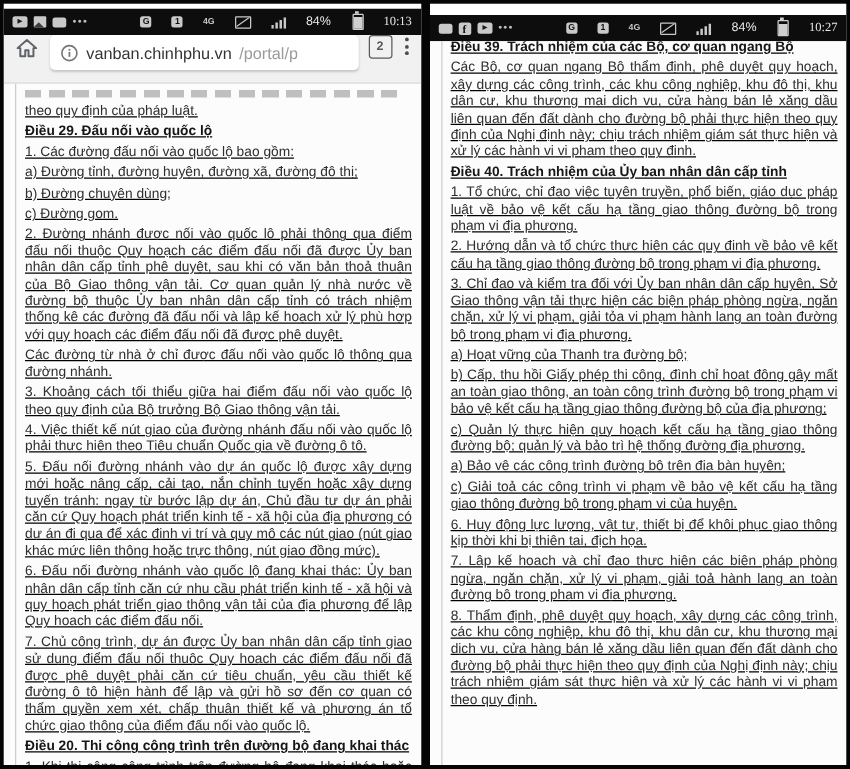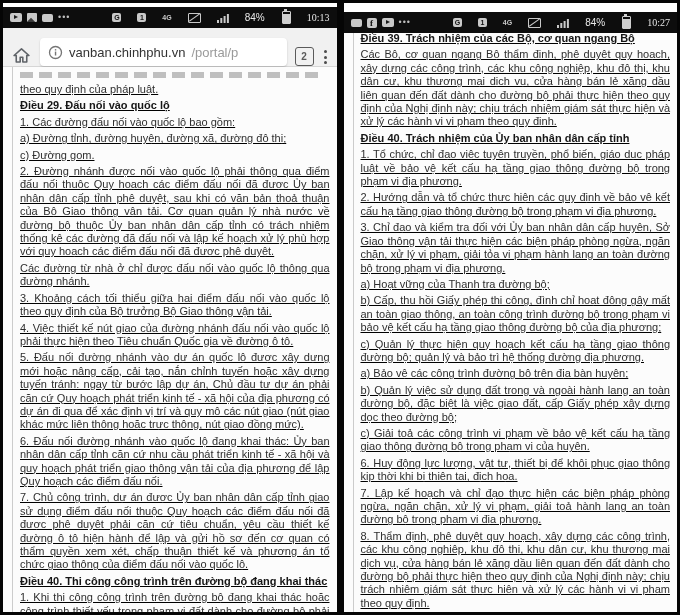--- a/index.html
+++ b/index.html
@@ -38,21 +38,21 @@
   .ic-volte::before{content:"4G";}
   .ic-cast{width:11px;height:8px;border:1px solid #c9c9c9;border-radius:1px;position:relative;overflow:hidden;}
   .ic-cast::before{content:"";position:absolute;width:13px;height:1px;background:#c9c9c9;
                    transform:rotate(-35deg);top:3px;left:-1px;}
   .ic-batt{width:7px;height:11px;border:1px solid #cfcfcf;border-radius:1px;position:relative;
            background:linear-gradient(to top,#cfcfcf 82%,transparent 82%);margin-left:1px;}
   .ic-batt::before{content:"";position:absolute;top:-3px;left:1px;width:3px;height:2px;background:#cfcfcf;}
 
   
   .toolbar{flex:none;height:38px;background:#f1f1f1;border-bottom:1px solid #d6d6d6;
-           display:flex;align-items:flex-end;padding:0 8px;gap:8px;}
+           display:flex;align-items:flex-start;padding:0 8px;gap:8px;}
   .urlpill{flex:1;min-width:0;height:28px;background:#fff;border-radius:4px;
            box-shadow:0 1px 2px rgba(0,0,0,.18);display:flex;align-items:center;
            padding:0 8px;gap:6px;overflow:hidden;white-space:nowrap;}
   .url-host{color:#333;font-size:13px;}
   .url-path{color:#9a9a9a;font-size:13px;overflow:hidden;}
   .tabbtn{flex:none;width:17px;height:17px;border:1.7px solid #5a5a5a;border-radius:3px;
           color:#5a5a5a;font-size:10px;font-weight:bold;display:flex;align-items:center;justify-content:center;}
   .kebab{flex:none;display:flex;flex-direction:column;gap:2.5px;padding:2px;}
   .kebab i{width:3px;height:3px;border-radius:50%;background:#4c4c4c;}
 
@@ -116,29 +116,30 @@
     </div>
 
     <div class="doc">
       <div class="edge"></div>
       <div class="blurline"></div>
       <div>
           <p class="para">theo quy định của pháp luật.</p>
           <p class="para heading">Điều 29. Đấu nối vào quốc lộ</p>
           <p class="para">1. Các đường đấu nối vào quốc lộ bao gồm:</p>
           <p class="para">a) Đường tỉnh, đường huyện, đường xã, đường đô thị;</p>
+          <p class="para">b) Đường chuyên dùng;</p>
           <p class="para">c) Đường gom.</p>
           <p class="para">2. Đường nhánh được nối vào quốc lộ phải thông qua điểm đấu nối thuộc Quy hoạch các điểm đấu nối đã được Ủy ban nhân dân cấp tỉnh phê duyệt, sau khi có văn bản thoả thuận của Bộ Giao thông vận tải. Cơ quan quản lý nhà nước về đường bộ thuộc Ủy ban nhân dân cấp tỉnh có trách nhiệm thống kê các đường đã đấu nối và lập kế hoạch xử lý phù hợp với quy hoạch các điểm đấu nối đã được phê duyệt.</p>
           <p class="para">Các đường từ nhà ở chỉ được đấu nối vào quốc lộ thông qua đường nhánh.</p>
           <p class="para">3. Khoảng cách tối thiểu giữa hai điểm đấu nối vào quốc lộ theo quy định của Bộ trưởng Bộ Giao thông vận tải.</p>
           <p class="para">4. Việc thiết kế nút giao của đường nhánh đấu nối vào quốc lộ phải thực hiện theo Tiêu chuẩn Quốc gia về đường ô tô.</p>
           <p class="para">5. Đấu nối đường nhánh vào dự án quốc lộ được xây dựng mới hoặc nâng cấp, cải tạo, nắn chỉnh tuyến hoặc xây dựng tuyến tránh: ngay từ bước lập dự án, Chủ đầu tư dự án phải căn cứ Quy hoạch phát triển kinh tế - xã hội của địa phương có dự án đi qua để xác định vị trí và quy mô các nút giao (nút giao khác mức liên thông hoặc trực thông, nút giao đồng mức).</p>
           <p class="para">6. Đấu nối đường nhánh vào quốc lộ đang khai thác: Ủy ban nhân dân cấp tỉnh căn cứ nhu cầu phát triển kinh tế - xã hội và quy hoạch phát triển giao thông vận tải của địa phương để lập Quy hoạch các điểm đấu nối.</p>
           <p class="para">7. Chủ công trình, dự án được Ủy ban nhân dân cấp tỉnh giao sử dụng điểm đấu nối thuộc Quy hoạch các điểm đấu nối đã được phê duyệt phải căn cứ tiêu chuẩn, yêu cầu thiết kế đường ô tô hiện hành để lập và gửi hồ sơ đến cơ quan có thẩm quyền xem xét, chấp thuận thiết kế và phương án tổ chức giao thông của điểm đấu nối vào quốc lộ.</p>
-          <p class="para heading">Điều 40. Thi công công trình trên đường bộ đang khai thác</p>
+          <p class="para heading">Điều 20. Thi công công trình trên đường bộ đang khai thác</p>
           <p class="para">1. Khi thi công công trình trên đường bộ đang khai thác hoặc công trình thiết yếu trong phạm vi đất dành cho đường bộ phải bảo đảm cho người và phương tiện qua lại an toàn, thông suốt; công trình đường bộ đang khai thác được bền vững và bảo vệ môi trường.</p>
         </div>
     </div>
   </div>
 
   <div class="panel">
     <div class="topgap r"></div>
     <div class="statusbar">
       <div class="sb-left">
         <span class="ic-chat"></span>
@@ -166,21 +167,20 @@
           <p class="para heading">Điều 39. Trách nhiệm của các Bộ, cơ quan ngang Bộ</p>
           <p class="para">Các Bộ, cơ quan ngang Bộ thẩm định, phê duyệt quy hoạch, xây dựng các công trình, các khu công nghiệp, khu đô thị, khu dân cư, khu thương mại dịch vụ, cửa hàng bán lẻ xăng dầu liên quan đến đất dành cho đường bộ phải thực hiện theo quy định của Nghị định này; chịu trách nhiệm giám sát thực hiện và xử lý các hành vi vi phạm theo quy định.</p>
           <p class="para heading">Điều 40. Trách nhiệm của Ủy ban nhân dân cấp tỉnh</p>
           <p class="para">1. Tổ chức, chỉ đạo việc tuyên truyền, phổ biến, giáo dục pháp luật về bảo vệ kết cấu hạ tầng giao thông đường bộ trong phạm vi địa phương.</p>
           <p class="para">2. Hướng dẫn và tổ chức thực hiện các quy định về bảo vệ kết cấu hạ tầng giao thông đường bộ trong phạm vi địa phương.</p>
           <p class="para">3. Chỉ đạo và kiểm tra đối với Ủy ban nhân dân cấp huyện, Sở Giao thông vận tải thực hiện các biện pháp phòng ngừa, ngăn chặn, xử lý vi phạm, giải tỏa vi phạm hành lang an toàn đường bộ trong phạm vi địa phương.</p>
           <p class="para">a) Hoạt vững của Thanh tra đường bộ;</p>
           <p class="para">b) Cấp, thu hồi Giấy phép thi công, đình chỉ hoạt động gây mất an toàn giao thông, an toàn công trình đường bộ trong phạm vi bảo vệ kết cấu hạ tầng giao thông đường bộ của địa phương;</p>
           <p class="para">c) Quản lý thực hiện quy hoạch kết cấu hạ tầng giao thông đường bộ; quản lý và bảo trì hệ thống đường địa phương.</p>
           <p class="para">a) Bảo vệ các công trình đường bộ trên địa bàn huyện;</p>
-          <p class="para">b) Quản lý việc sử dụng đất trong và ngoài hành lang an toàn đường bộ, đặc biệt là việc giao đất, cấp Giấy phép xây dựng dọc theo đường bộ;</p>
           <p class="para">c) Giải toả các công trình vi phạm về bảo vệ kết cấu hạ tầng giao thông đường bộ trong phạm vi của huyện.</p>
           <p class="para">6. Huy động lực lượng, vật tư, thiết bị để khôi phục giao thông kịp thời khi bị thiên tai, địch họa.</p>
           <p class="para">7. Lập kế hoạch và chỉ đạo thực hiện các biện pháp phòng ngừa, ngăn chặn, xử lý vi phạm, giải toả hành lang an toàn đường bộ trong phạm vi địa phương.</p>
           <p class="para">8. Thẩm định, phê duyệt quy hoạch, xây dựng các công trình, các khu công nghiệp, khu đô thị, khu dân cư, khu thương mại dịch vụ, cửa hàng bán lẻ xăng dầu liên quan đến đất dành cho đường bộ phải thực hiện theo quy định của Nghị định này; chịu trách nhiệm giám sát thực hiện và xử lý các hành vi vi phạm theo quy định.</p>
         </div>
     </div>
   </div>
 
 </div>
 

